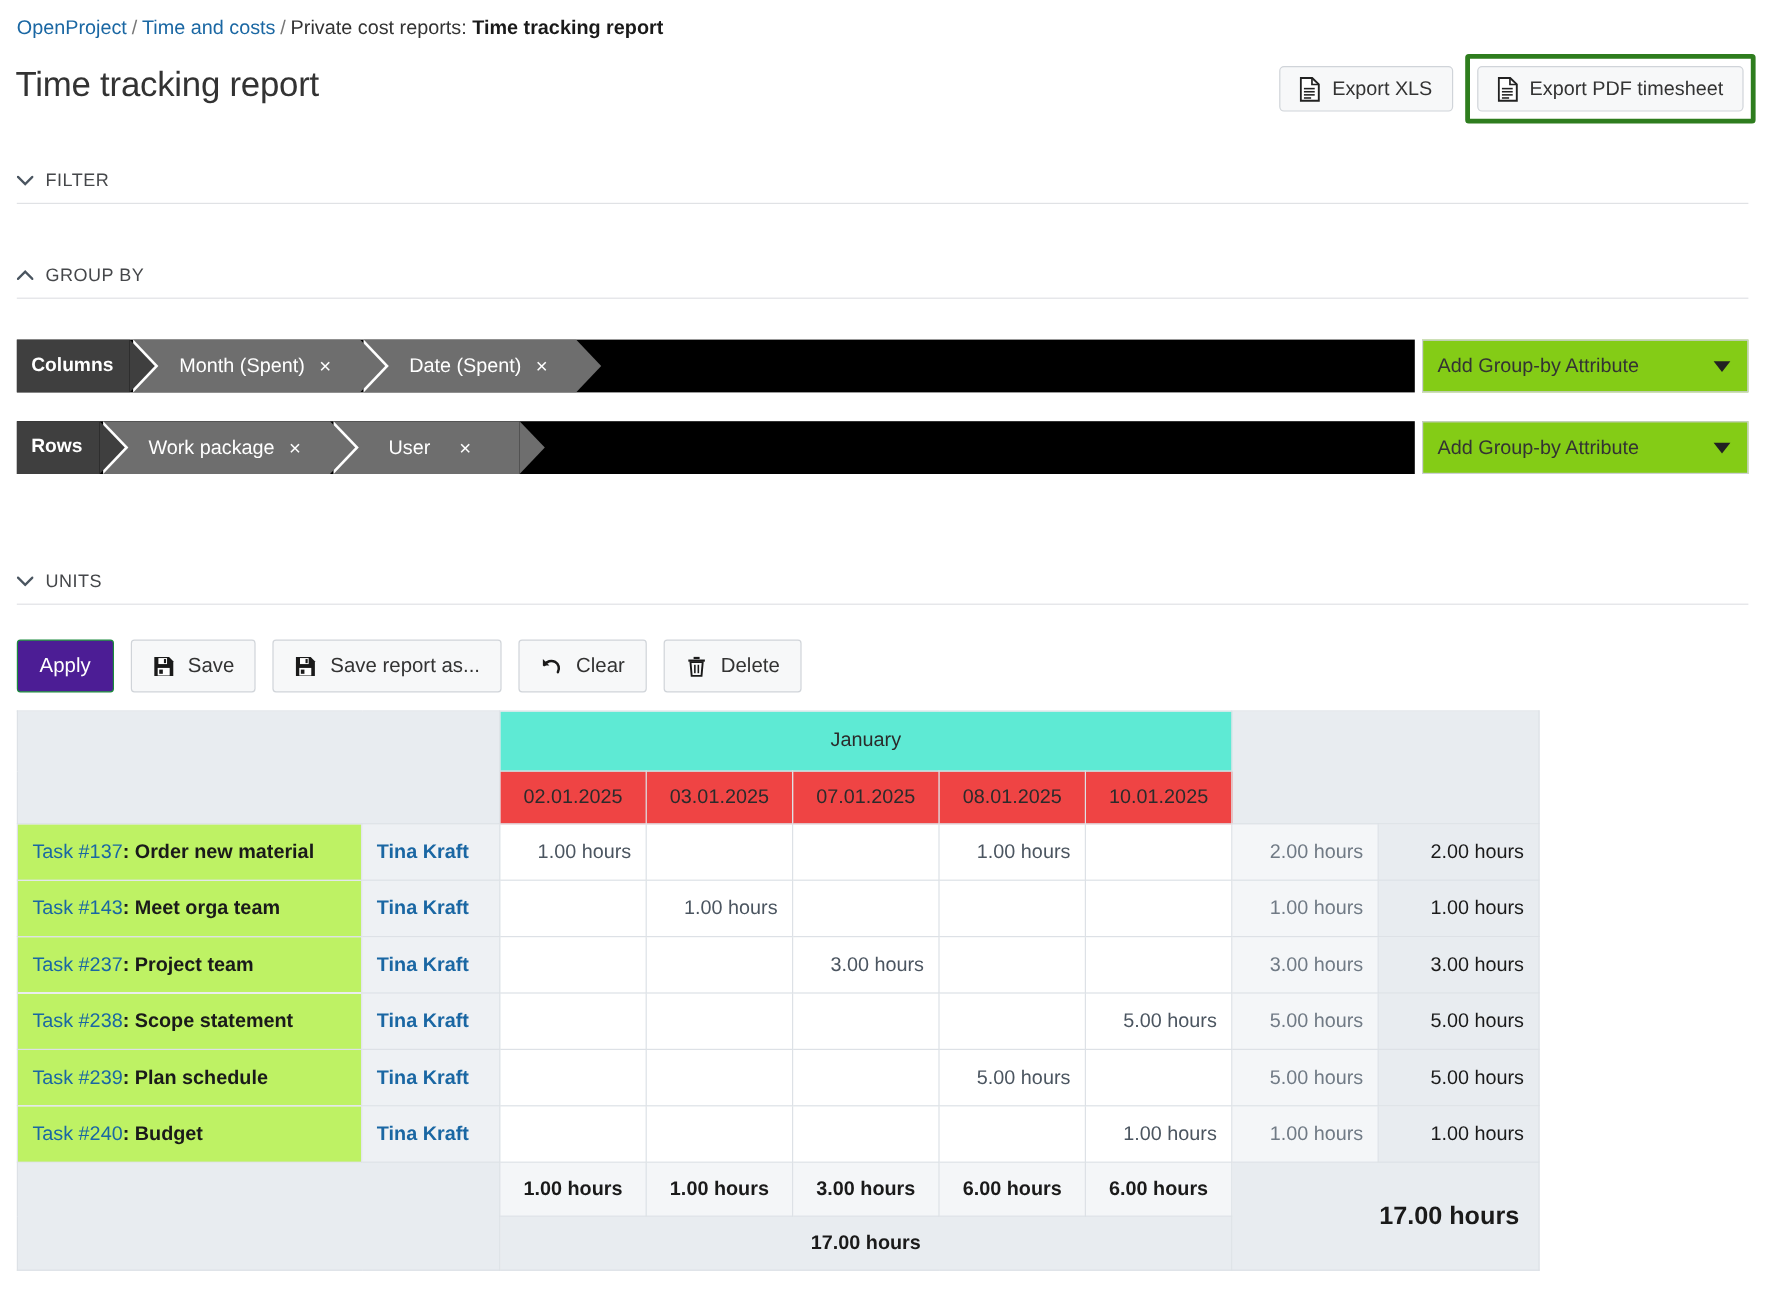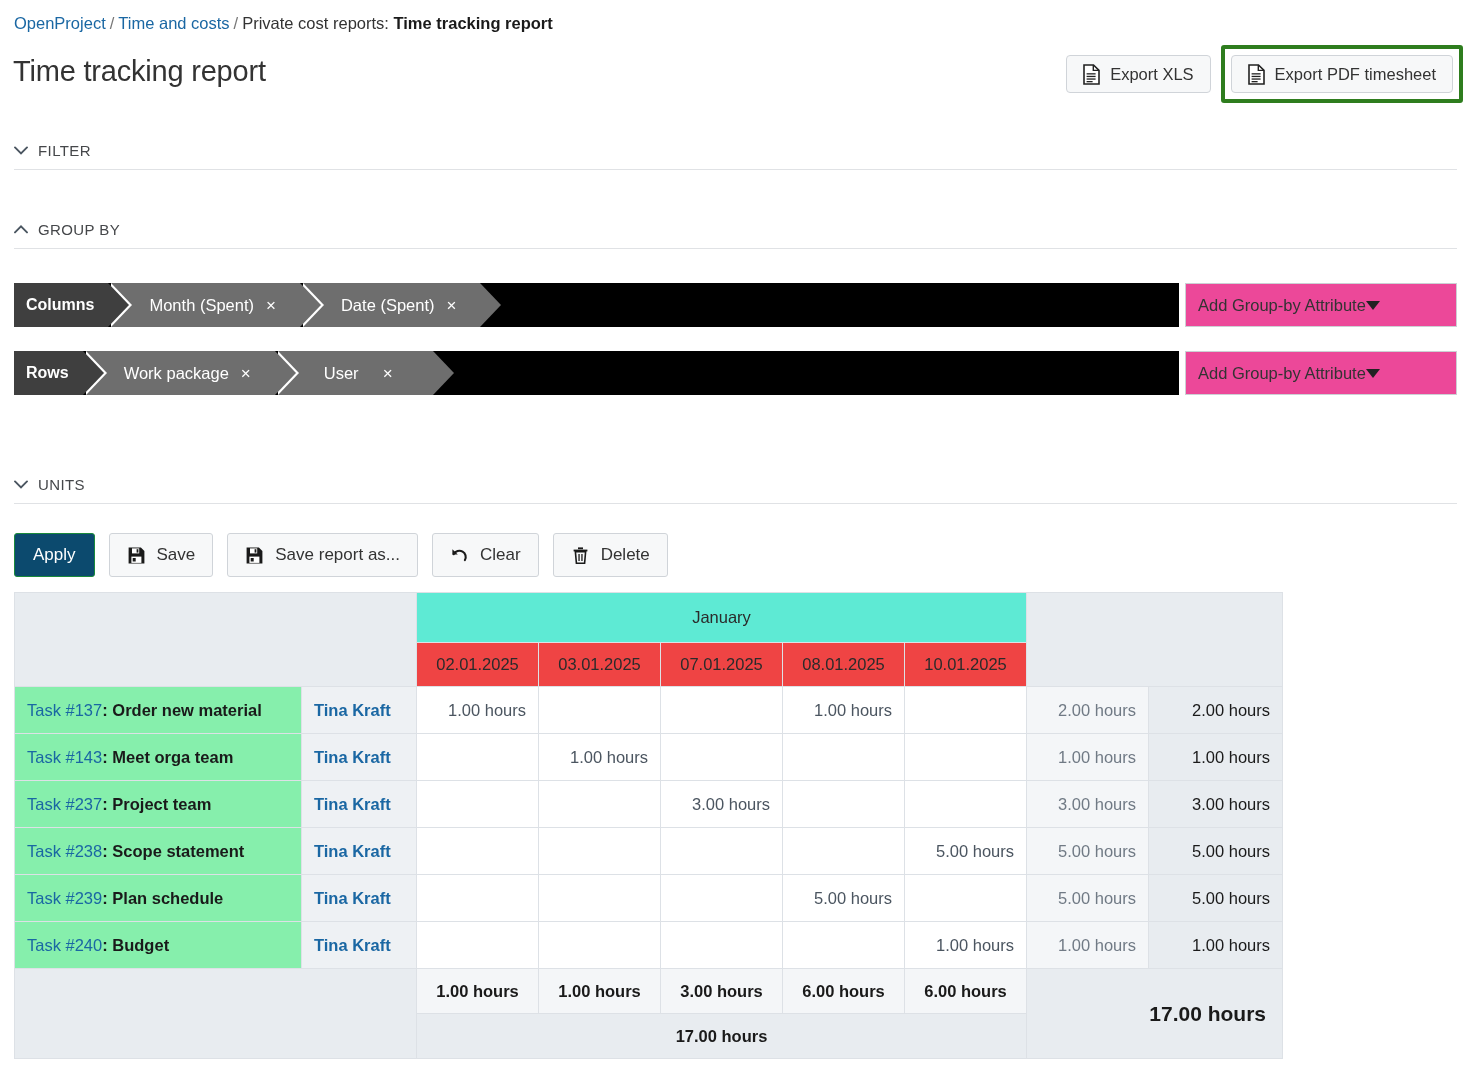--- a/index.html
+++ b/index.html
@@ -169,24 +169,25 @@
     color: #fff;
     font-weight: 300;
   }
   .gb-tail { width: 24px; flex: none; }
 
   .gb-select {
     flex: none;
     width: 272px;
     margin-left: 6px;
     height: 44px;
-    background: #ec4899;
+    background: #84cc16;
     border: 1px solid #ccd0d4;
     display: flex;
     align-items: center;
+    justify-content: space-between;
     padding: 0 14px 0 12px;
     font-size: 16.5px;
     color: #333;
     cursor: pointer;
   }
   .caret {
     width: 0; height: 0;
     border-left: 7px solid transparent;
     border-right: 7px solid transparent;
     border-top: 9px solid #222;
@@ -194,21 +195,21 @@
 
   
   .actions {
     position: absolute;
     left: 14px; top: 533px;
     display: flex;
     align-items: center;
     gap: 14px;
   }
   .btn-apply {
-    background: #0c4a6e;
+    background: #4c1d95;
     border: 1px solid #1a8a3c;
     color: #ffffff;
     height: 44px;
     padding: 0 18px;
     font-size: 17px;
     border-radius: 3px;
     cursor: pointer;
     display: inline-flex;
     align-items: center;
     font-family: "Liberation Sans", sans-serif;
@@ -257,21 +258,21 @@
     background: #ef4444;
     text-align: center;
     font-weight: bold;
     color: #2b2b2b;
     height: 44px;
     font-size: 16.5px;
   }
   th.hblank { background: #e8ecf0; border-left: 1px solid #dde1e6; }
 
   td.rowlabel {
-    background: #86efac;
+    background: #bef264;
     height: 47px;
     white-space: nowrap;
     overflow: hidden;
     font-size: 16.5px;
   }
   td.rowlabel a { color: #1a67a3; text-decoration: none; }
   td.rowlabel .wp-title { color: #1a1a1a; font-weight: bold; }
   td.rowuser { background: #eef1f4; }
   td.rowuser a { color: #1a67a3; text-decoration: none; font-weight: bold; font-size: 16.5px; }
 

